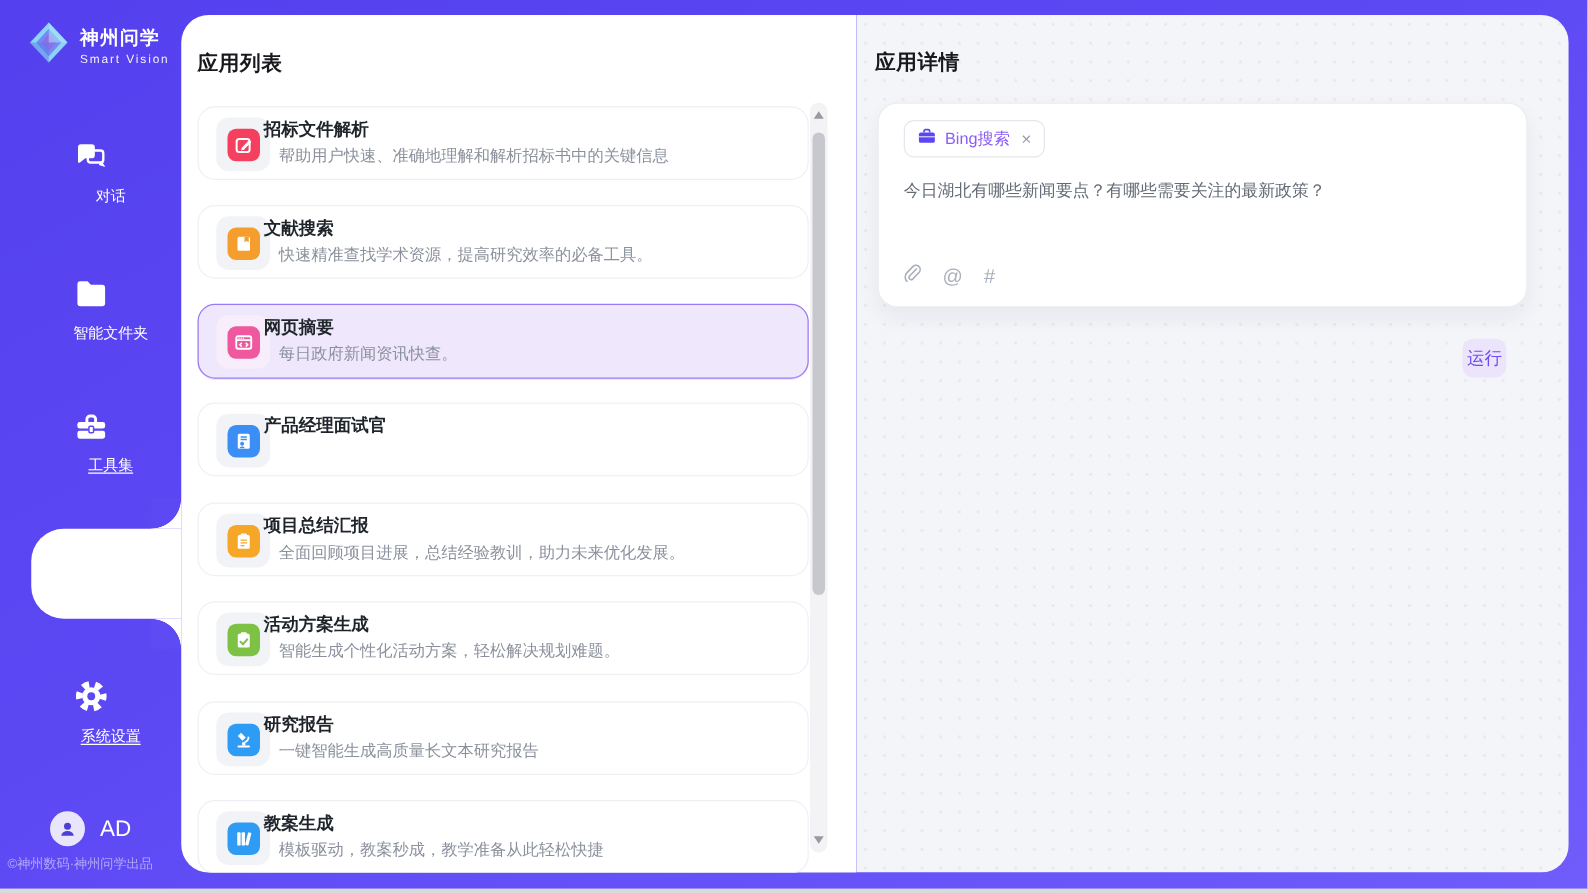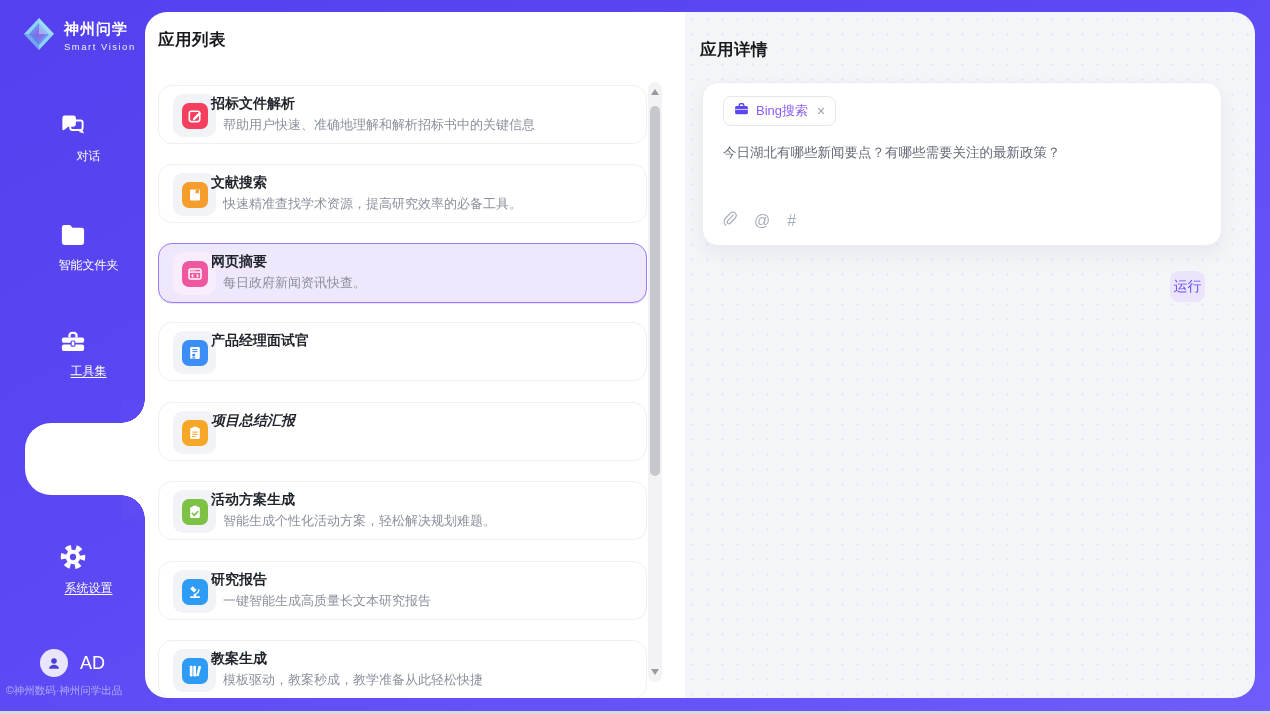--- a/index.html
+++ b/index.html
@@ -150,21 +150,21 @@
         <circle cx="12" cy="9" r="4.2" fill="#4b3fd6"></circle>
         <path d="M4.5 20.5a7.5 5.8 0 0 1 15 0z" fill="#4b3fd6"></path>
       </svg>
     </span>
     <span class="avatar-name">AD</span>
   </div>
 
   <div class="copyright">©神州数码·神州问学出品</div>
 
   <div class="panel-white">
-    <div class="panel-title" style="left:13px; top:17px;">应用列表</div>
+    <div class="panel-title" style="left:13px; top:28px;">应用列表</div>
 
     <div class="app-item" style="top:73px;">
       <div class="tile">
         <div class="glyph" style="background:#f43f5e;">
           <svg width="16" height="16" viewBox="0 0 16 16">
             <rect x="2.3" y="3.2" width="10.4" height="10.4" rx="2" fill="none" stroke="#fff" stroke-width="1.6"></rect>
             <path d="M6.4 10.1l6-6.2 1.7 1.6-6 6.2-2.2.6z" fill="#fff"></path>
           </svg>
         </div>
       </div>
@@ -210,33 +210,34 @@
             <line x1="5.5" y1="4.6" x2="10.5" y2="4.6" stroke="#3b8ef6" stroke-width="1.1"></line>
             <line x1="5.5" y1="6.6" x2="10.5" y2="6.6" stroke="#3b8ef6" stroke-width="1.1"></line>
             <circle cx="6.7" cy="10" r="1.6" fill="#3b8ef6"></circle>
             <path d="M4.6 13.6c.3-1.8 3.9-1.8 4.2 0z" fill="#3b8ef6"></path>
           </svg>
         </div>
       </div>
       <div class="ai-title">产品经理面试官</div>
     </div>
 
-    <div class="app-item" style="top:390px;font-style:italic;">
+    <div class="app-item" style="top:390px;">
       <div class="tile">
         <div class="glyph" style="background:#f6a728;">
           <svg width="16" height="16" viewBox="0 0 16 16">
             <rect x="3.2" y="3" width="9.6" height="11" rx="1.3" fill="#fff"></rect>
             <rect x="5.6" y="1.7" width="4.8" height="2.6" rx="0.9" fill="#fff"></rect>
             <line x1="5.4" y1="7.1" x2="10.6" y2="7.1" stroke="#f6a728" stroke-width="1.1"></line>
             <line x1="5.4" y1="9.3" x2="10.6" y2="9.3" stroke="#f6a728" stroke-width="1.1"></line>
             <line x1="5.4" y1="11.5" x2="8.6" y2="11.5" stroke="#f6a728" stroke-width="1.1"></line>
           </svg>
         </div>
       </div>
       <div class="ai-title">项目总结汇报</div>
+      <div class="ai-desc">全面回顾项目进展，总结经验教训，助力未来优化发展。</div>
     </div>
 
     <div class="app-item" style="top:469px;">
       <div class="tile">
         <div class="glyph" style="background:#7dc244;">
           <svg width="16" height="16" viewBox="0 0 16 16">
             <rect x="3.2" y="3" width="9.6" height="11" rx="1.3" fill="#fff"></rect>
             <rect x="5.6" y="1.7" width="4.8" height="2.6" rx="0.9" fill="#fff"></rect>
             <path d="M5.4 9.4l2 2 3.4-3.9" stroke="#7dc244" stroke-width="1.6" fill="none" stroke-linecap="round"></path>
           </svg>

